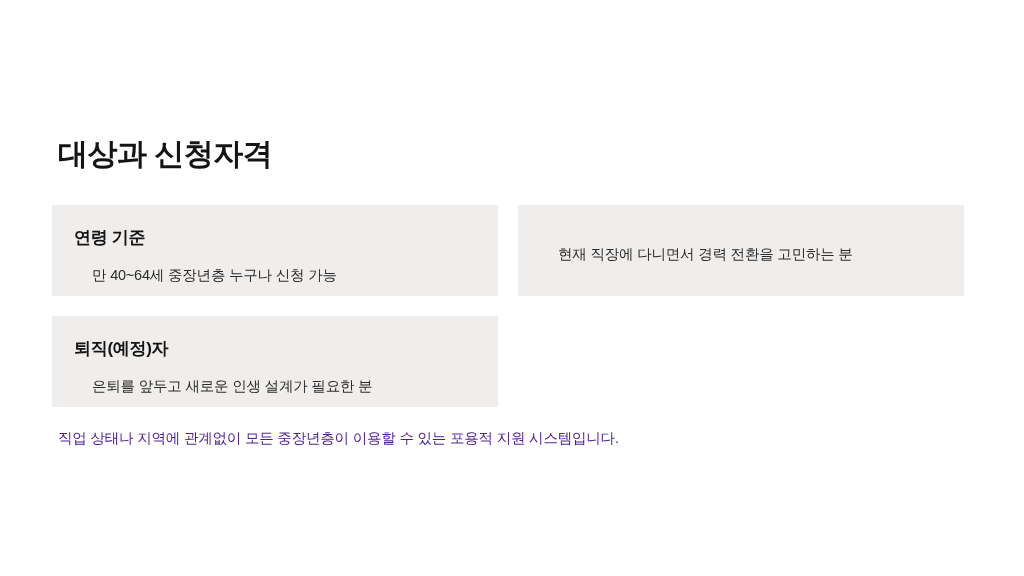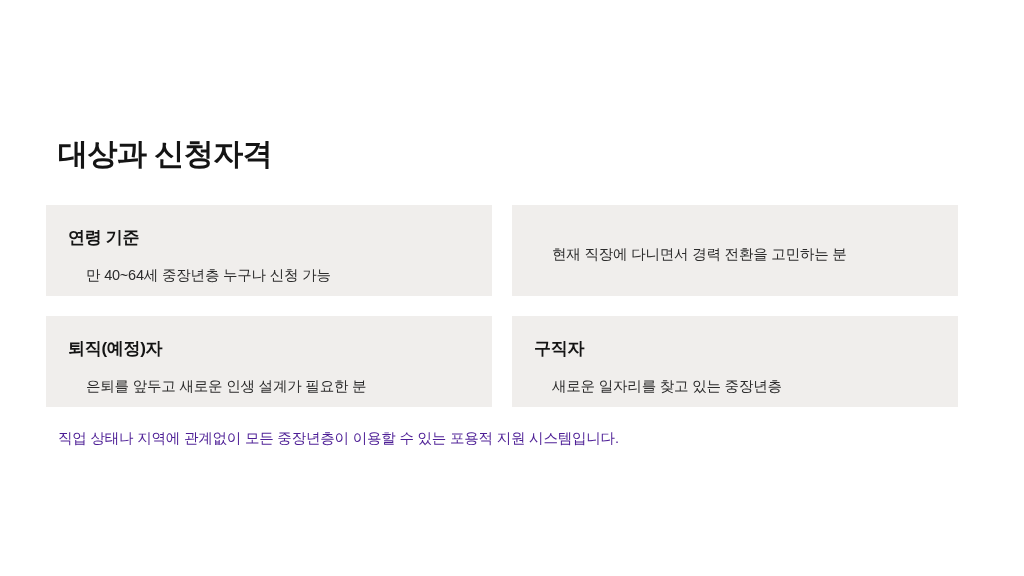--- a/index.html
+++ b/index.html
@@ -25,21 +25,21 @@
     left: 58px;
     top: 116px;
     font-size: 30px;
     font-weight: bold;
     letter-spacing: -0.5px;
     color: #141414;
     line-height: 1.2;
   }
   .cards-grid {
     position: absolute;
-    left: 46px;
+    left: 52px;
     top: 205px;
     width: 908px;
     display: grid;
     grid-template-columns: 446px 446px;
     grid-column-gap: 16px;
     grid-row-gap: 16px;
     gap: 20px;
   }
   .card {
     background: #f0eeec;
@@ -89,22 +89,18 @@
 
     <div class="card">
       <div class="card-desc">현재 직장에 다니면서 경력 전환을 고민하는 분</div>
     </div>
 
     <div class="card">
       <div class="card-title">퇴직(예정)자</div>
       <div class="card-desc">은퇴를 앞두고 새로운 인생 설계가 필요한 분</div>
     </div>
 
-    <div class="card">
-      <div class="card-title">구직자</div>
-      <div class="card-desc">새로운 일자리를 찾고 있는 중장년층</div>
-    </div>
 
   </div>
 
   <div class="footnote">직업 상태나 지역에 관계없이 모든 중장년층이 이용할 수 있는 포용적 지원 시스템입니다.</div>
 
 </div>
 
 </body></html>

